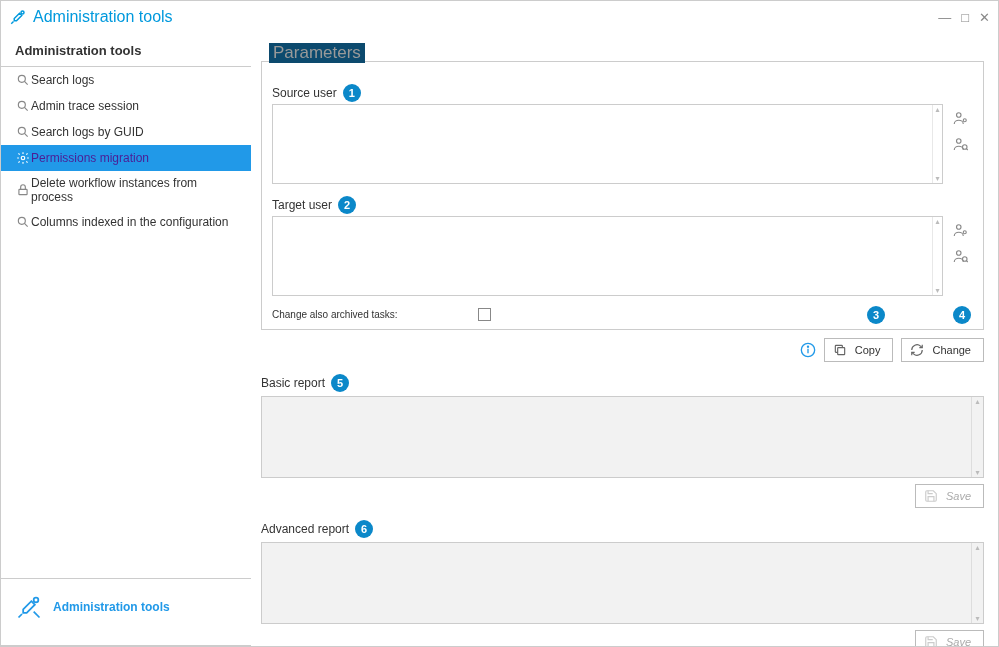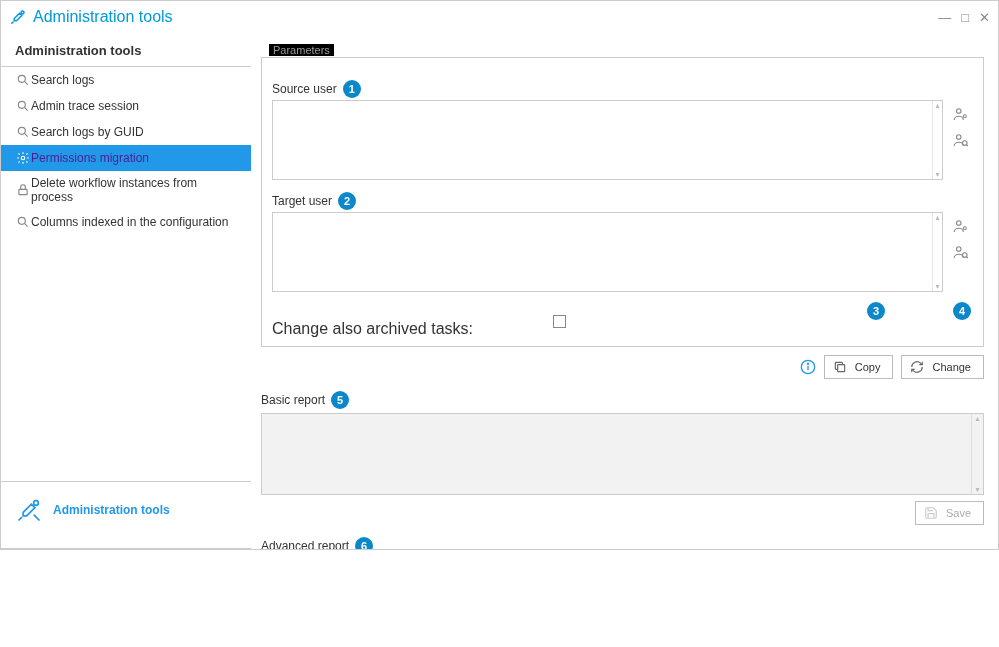--- a/index.html
+++ b/index.html
@@ -1,56 +1,56 @@
 <!DOCTYPE html>
 <html><head>
 <meta charset="utf-8">
 <style>
 * { box-sizing: border-box; margin: 0; padding: 0; }
 body { font-family: Arial, sans-serif; font-size: 12px; color: #333; background: #fff; width: 999px; height: 647px; overflow: hidden; }
-.window { width: 999px; height: 550px; border: 1px solid #ccc; display: flex; flex-direction: column; }
+.window { width: 999px; height: 647px; border: 1px solid #ccc; display: flex; flex-direction: column; }
 .titlebar { height: 32px; display: flex; align-items: center; padding: 0 8px; }
 .titlebar-title { color: #0099dd; font-size: 16px; font-weight: normal; margin-left: 6px; }
 .titlebar-icon { color: #0099dd; }
 .window-controls { margin-left: auto; display: flex; gap: 10px; align-items: center; color: #888; font-size: 13px; }
 .window-controls span { cursor: pointer; }
 .body { flex: 1; display: flex; min-height: 0; }
 .sidebar { width: 250px; border-right: none; display: flex; flex-direction: column; }
 .sidebar-header { font-weight: bold; font-size: 13px; padding: 10px 14px 8px; border-bottom: 1px solid #ccc; }
 .sidebar-list { flex: 1; overflow: auto; }
 .sidebar-item { display: flex; align-items: center; padding: 5px 14px; cursor: pointer; font-size: 12px; }
 .sidebar-item.selected { background: #2199e8; color: #4c1d95; }
 .sidebar-item .icon { width: 16px; height: 16px; display: inline-flex; align-items: center; justify-content: center; color: #888; flex-shrink: 0; }
 .sidebar-item.selected .icon { color: #fff; }
 .sidebar-footer { border-top: 1px solid #ccc; padding: 14px; display: flex; align-items: center; gap: 10px; margin-top: auto; }
 .sidebar-footer .big-icon { width: 28px; height: 28px; color: #2199e8; }
 .sidebar-footer-title { color: #2199e8; font-weight: bold; font-size: 12px; }
 .sidebar-footer-sep { border-top: 1px solid #ccc; margin-top: 10px; }
 .main { flex: 1; padding: 10px 14px 10px 10px; overflow: auto; }
-.fieldset-label { color: #999; font-size: 11px; margin-bottom: -7px; margin-left: 8px; background: #000000; display: inline-block; padding: 0 4px; position: relative; z-index: 1; }
+.fieldset-label { color: #999; font-size: 17px; margin-bottom: -7px; margin-left: 8px; background: #0c4a6e; display: inline-block; padding: 0 4px; position: relative; z-index: 1; }
 .fieldset { border: 1px solid #ccc; padding: 10px 10px 8px; margin-top: 0; }
 .param-label { font-size: 12px; display: flex; align-items: center; gap: 6px; margin-top: 12px; margin-bottom: 2px; }
 .user-row { display: flex; align-items: stretch; gap: 6px; }
 .user-box { flex: 1; border: 1px solid #ccc; height: 80px; position: relative; padding-right: 10px; }
 .user-box .scroll-stub { position: absolute; right: 0; top: 0; bottom: 0; width: 10px; border-left: 1px solid #e8e8e8; display:flex; flex-direction:column; justify-content:space-between; color:#bbb; font-size:8px; align-items:center; }
 .user-actions { display: flex; flex-direction: column; gap: 6px; width: 24px; align-items: center; justify-content: flex-start; padding-top: 4px; }
 .icon-btn { width: 20px; height: 20px; display: inline-flex; align-items: center; justify-content: center; cursor: pointer; color: #888; }
 .checkbox-row { display: flex; align-items: center; gap: 10px; margin-top: 12px; }
-.checkbox-row label { font-size: 16px; margin-top: 16px; }
+.checkbox-row label { font-size: 10px; }
 .checkbox-row .checkbox { width: 13px; height: 13px; border: 1px solid #888; margin-left: 70px; }
 .actions-row { display: flex; justify-content: flex-end; align-items: center; gap: 8px; margin-top: 8px; }
 .btn { border: 1px solid #bbb; background: #fff; padding: 4px 12px 4px 8px; display: inline-flex; align-items: center; gap: 8px; cursor: pointer; font-size: 11px; }
 .btn .icon { width: 14px; height: 14px; color: #666; display: inline-flex; }
 .btn.disabled { color: #aaa; cursor: default; }
 .btn.disabled .icon { color: #ccc; }
 .info-icon { color: #2199e8; width: 16px; height: 16px; display:inline-flex; }
 .report-label { font-size: 12px; display: flex; align-items: center; gap: 6px; margin-top: 12px; margin-bottom: 4px; }
 .report-box { border: 1px solid #ccc; background: #f2f2f2; height: 82px; position: relative; }
 .report-box .scroll-stub { position: absolute; right: 0; top: 0; bottom: 0; width: 12px; border-left: 1px solid #ddd; background:#f2f2f2; display:flex; flex-direction:column; justify-content:space-between; color:#bbb; font-size:8px; align-items:center; }
-.report-actions { display: flex; justify-content: flex-end; margin-top: 6px; }
+.report-actions { display: flex; justify-content: flex-end; margin-top: 6px; font-style: italic; }
 .badge { display: inline-flex; align-items: center; justify-content: center; width: 18px; height: 18px; border-radius: 50%; background: #0b88c9; color: #fff; font-size: 11px; font-weight: bold; }
 .badge-inline { position: absolute; }
 svg { display: block; }
 </style>
 </head>
 <body>
 
 <div class="window">
   <div class="titlebar">
     <span class="titlebar-icon">

